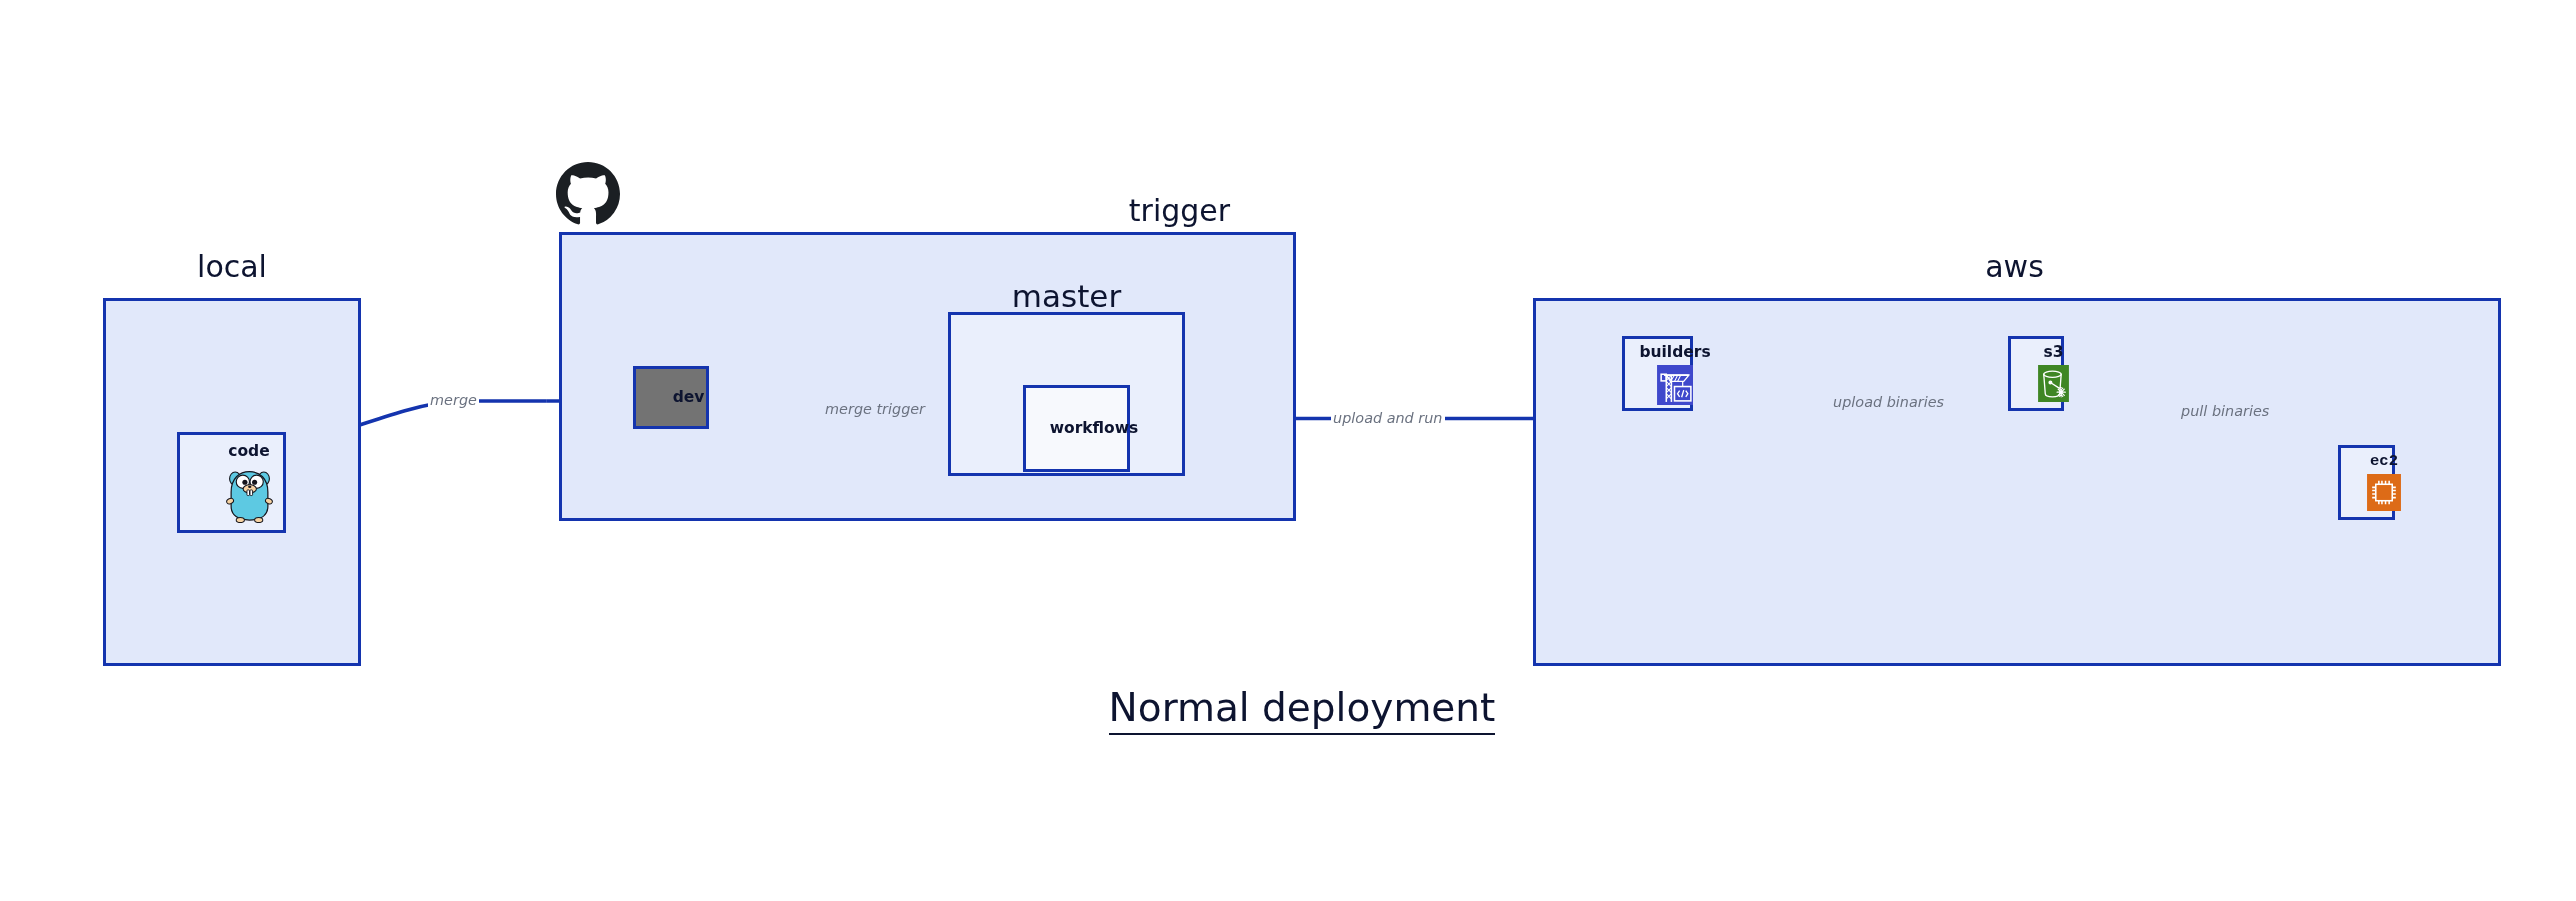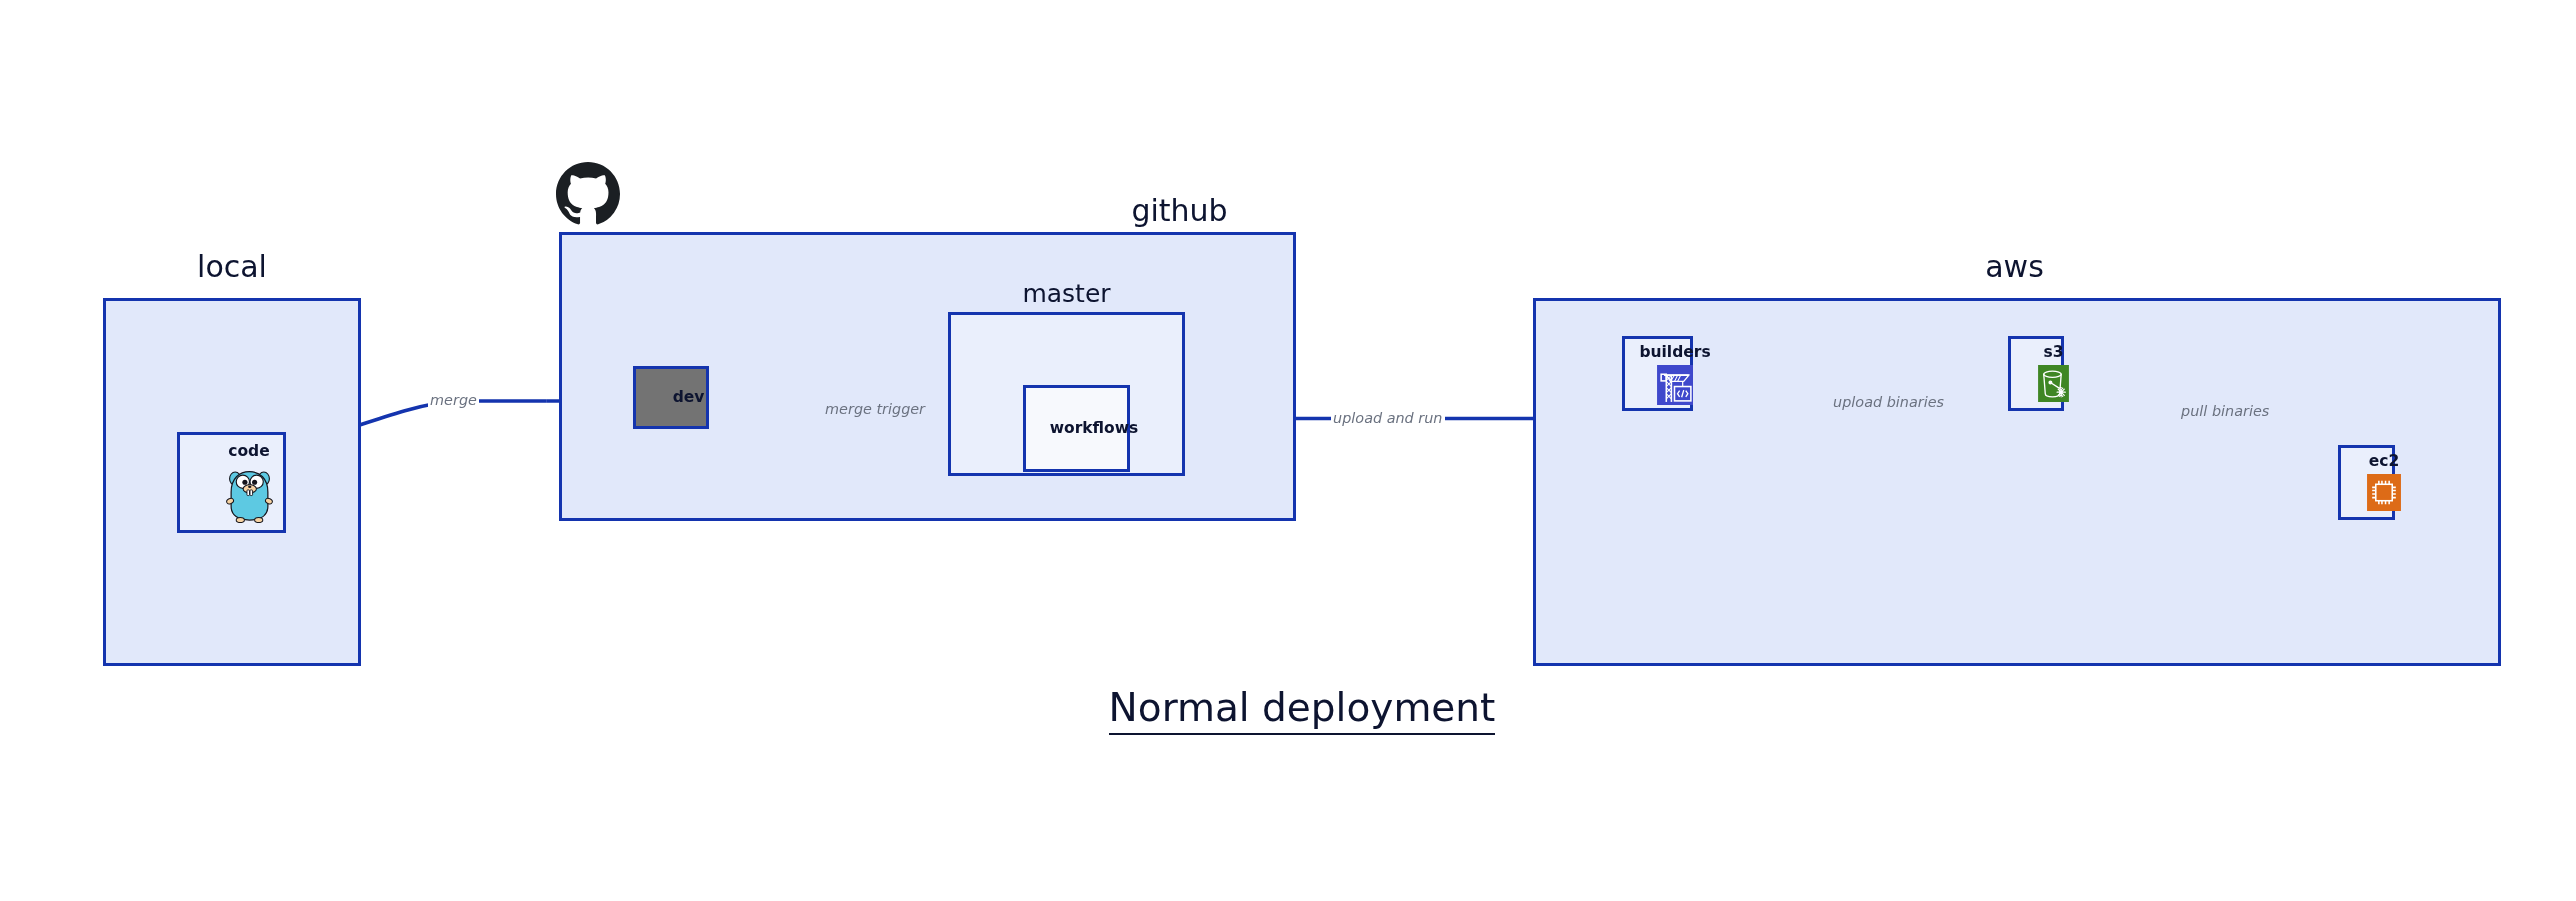--- a/index.html
+++ b/index.html
@@ -196,30 +196,30 @@
       <path fill="#1b1f23" d="M8 0C3.58 0 0 3.58 0 8c0 3.54 2.29 6.53 5.47 7.59.4.07.55-.17.55-.38
         0-.19-.01-.82-.01-1.49-2.01.37-2.53-.49-2.69-.94-.09-.23-.48-.94-.82-1.13-.28-.15-.68-.52-.01-.53.63-.01
         1.08.58 1.23.82.72 1.21 1.87.87 2.33.66.07-.52.28-.87.51-1.07-1.78-.2-3.64-.89-3.64-3.95
         0-.87.31-1.59.82-2.15-.08-.2-.36-1.02.08-2.12 0 0 .67-.21 2.2.82.64-.18 1.32-.27
         2-.27.68 0 1.36.09 2 .27 1.53-1.04 2.2-.82 2.2-.82.44 1.1.16 1.92.08 2.12.51.56.82
         1.27.82 2.15 0 3.07-1.87 3.75-3.65 3.95.29.25.54.73.54 1.48 0 1.07-.01 1.93-.01
         2.2 0 .21.15.46.55.38A8.013 8.013 0 0 0 16 8c0-4.42-3.58-8-8-8z"></path>
     </svg>
   </div>
 
-  <div class="group-label" style="left:1061px; top:196px; width:237px;">github</div>
+  <div class="group-label" style="left:1061px; top:196px; width:237px;">trigger</div>
 
   <div class="group" style="left:559px; top:232px; width:737px; height:289px;">
   </div>
 
   <div class="node plain" style="left:633px; top:366px; width:76px; height:63px; background:#737373;">
     <span class="node-label">dev</span>
   </div>
 
-  <div class="group-label" style="left:948px; top:281px; width:237px; font-size:25px;">master</div>
+  <div class="group-label" style="left:948px; top:281px; width:237px; font-size:31px;">master</div>
 
   <div class="subgroup" style="left:948px; top:312px; width:237px; height:164px;">
   </div>
 
   <div class="node plain" style="left:1023px; top:385px; width:107px; height:87px;">
     <span class="node-label">workflows</span>
   </div>
 
   <div class="group-label" style="left:1896px; top:252px; width:237px;">aws</div>
 
@@ -267,21 +267,21 @@
           <path d="M41,45 L44,42 L45,47 Z" fill="#ffffff" stroke="none"></path>
         </g>
         <g stroke="#ffffff" stroke-width="2.4" stroke-linecap="round">
           <path d="M45,44 L45,62 M37,53 L53,53 M39,47 L51,59 M51,47 L39,59"></path>
           <path d="M42,45 L45,48 L48,45 M42,61 L45,58 L48,61"></path>
         </g>
       </svg>
     </span>
   </div>
 
-  <div class="node" style="left:2338px; top:445px; width:57px; height:75px;">
+  <div class="node" style="left:2338px; top:445px; width:57px; height:75px;font-family:Liberation Mono, monospace;">
     <span class="node-label" style="margin-top:6.2px;">ec2</span>
     <span class="node-icon" style="margin-top:4.6px;">
       <svg width="34" height="37" viewBox="0 0 66 72" xmlns="http://www.w3.org/2000/svg">
         <rect x="0" y="0" width="66" height="72" fill="#dd6b17"></rect>
         <g stroke="#ffffff" stroke-width="3" fill="none">
           <rect x="17" y="20" width="32" height="32"></rect>
           <path d="M23,20 L23,13 M29,20 L29,13 M36,20 L36,13 M43,20 L43,13"></path>
           <path d="M23,52 L23,59 M29,52 L29,59 M36,52 L36,59 M43,52 L43,59"></path>
           <path d="M17,26 L10,26 M17,32 L10,32 M17,39 L10,39 M17,46 L10,46"></path>
           <path d="M49,26 L56,26 M49,32 L56,32 M49,39 L56,39 M49,46 L56,46"></path>

